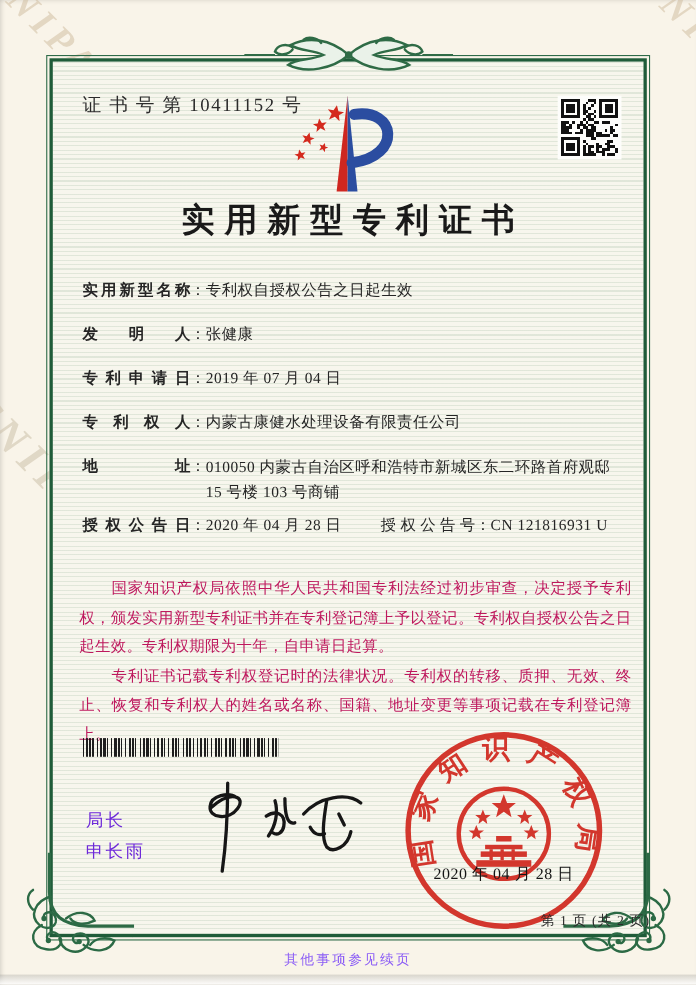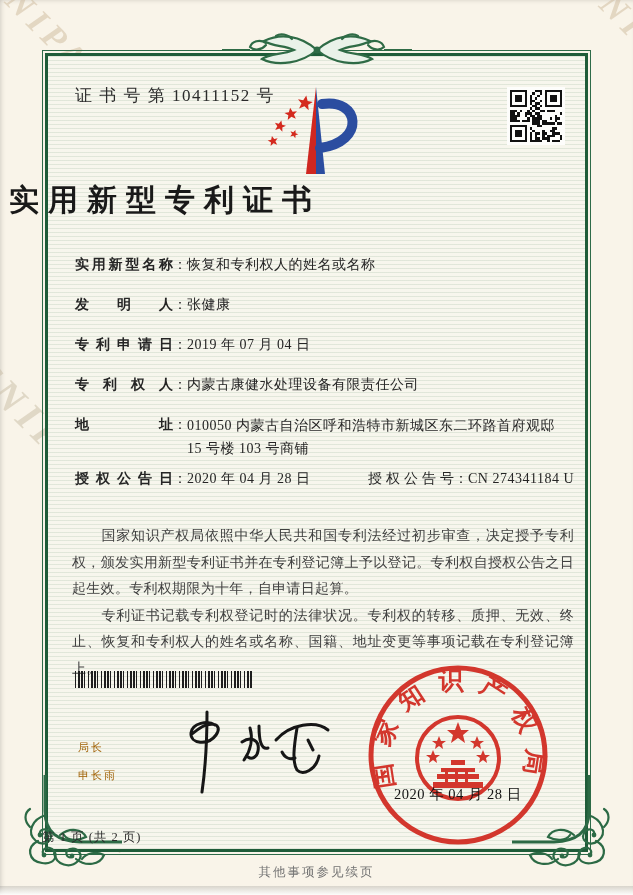--- a/index.html
+++ b/index.html
@@ -39,43 +39,43 @@
   .ornament-top { position:absolute; left:222px; top:27px; z-index:3; }
   .flourish { position:absolute; z-index:3; }
   .flourish-bl { left:20px; top:775px; }
   .flourish-br { left:512px; top:775px; transform:scaleX(-1); }
   
   .content { position:absolute; inset:0; z-index:4; }
   .cert-no { position:absolute; left:75px; top:84px; font-size:17px; letter-spacing:1.5px; color:#2b2b2b; }
   .logo { position:absolute; left:256px; top:84px; }
   .qr { position:absolute; left:507px; top:87px; width:58px; height:58px; background:#fdfdfb; padding:3px; }
   .title {
-    position:absolute; left:0; top:180px; width:100%; 
+    position:absolute; left:0; top:180px; width:100%; text-align:center;
     font-size:30px; font-weight:bold; letter-spacing:9px; color:#191919; text-indent:9px;
   }
   .fields { position:absolute; left:75px; top:254px; width:505px; font-size:14px; }
   .row { line-height:21px; margin-bottom:19px; white-space:nowrap; color:#252525; }
   .row .lbl { display:inline-block; width:98px; text-align:justify; text-align-last:justify; vertical-align:top;font-weight:bold; }
-  .row .lbl2 { display:inline-block; width:86px; text-align:justify; text-align-last:justify; vertical-align:top; margin-left:28px; }
+  .row .lbl2 { display:inline-block; width:86px; text-align:justify; text-align-last:justify; vertical-align:top; margin-left:6px; }
   .row .colon { display:inline-block; vertical-align:top; }
   .row .val { letter-spacing:.5px; }
   .row-addr { margin-bottom:8px; white-space:normal; }
   .row-addr .val { display:inline-block; width:368px; vertical-align:top; white-space:normal; line-height:23px;font-family:Liberation Serif, serif; }
   .row-grant .val-date { display:inline-block; width:153px; }
   .paras { position:absolute; left:72px; top:523px; width:502px; font-size:14px; line-height:26.5px;
-           letter-spacing:.3px; text-align:justify; color:#404040;font-family:Liberation Mono, monospace; }
+           letter-spacing:.3px; text-align:justify; color:#be185d;font-family:Liberation Mono, monospace; }
   .paras p { text-indent:2.1em; }
   .barcode { position:absolute; left:75px; top:671px; width:178px; height:17px;
     background:repeating-linear-gradient(90deg,#1e1e1e 0 1px,transparent 1px 3px,#1e1e1e 3px 5px,transparent 5px 6px,#1e1e1e 6px 8px,transparent 8px 9px,#1e1e1e 9px 10px,transparent 10px 13px); }
-  .officer { position:absolute; left:78px; top:733px; font-size:11px; line-height:28px; color:#a16207; letter-spacing:2px; }
+  .officer { position:absolute; left:78px; top:733px; font-size:16px; line-height:28px; color:#6d28d9; letter-spacing:2px; }
   .signature { position:absolute; left:158px; top:708px; }
   .seal { position:absolute; left:367px; top:664px; mix-blend-mode:multiply; opacity:.93; }
   .seal-date { position:absolute; left:394px; top:785px; font-size:14.5px; letter-spacing:.5px; color:#141414; z-index:6; }
-  .page-info { position:absolute; left:42px; top:829px; width:549px; text-align:left; font-size:12.5px; letter-spacing:1px; color:#2b2b2b; }
-  .footer-note { position:absolute; left:0; top:864px; width:100%; text-align:center; font-size:12.5px; letter-spacing:2px; color:#737373; z-index:4; }
+  .page-info { position:absolute; left:42px; top:829px; width:549px; text-align:right; font-size:12.5px; letter-spacing:1px; color:#2b2b2b; }
+  .footer-note { position:absolute; left:0; top:864px; width:100%; text-align:center; font-size:12.5px; letter-spacing:2px; color:#8b5cf6; z-index:4; }
   .scan-edge { position:absolute; left:0; bottom:0; width:100%; height:9px; z-index:7;
     background:linear-gradient(180deg, rgba(120,120,118,.25), rgba(255,255,255,.85)); }
 </style>
 </head>
 <body>
 
 <div class="page">
 
   <div class="wm wm-tl">CNIPA</div>
   <div class="wm wm-tr">CNIPA</div>
@@ -386,36 +386,36 @@
         <rect x="15" y="20" width="1" height="1" fill="#111"></rect>
         <rect x="17" y="20" width="1" height="1" fill="#111"></rect>
         <rect x="18" y="20" width="1" height="1" fill="#111"></rect>
         <rect x="19" y="20" width="1" height="1" fill="#111"></rect>
       </svg>
 
     <div class="title">实用新型专利证书</div>
 
     <div class="fields">
       <div class="row">
-        <span class="lbl">实用新型名称</span><span class="colon">：</span><span class="val">恢复和专利权人的姓名或名称</span>
+        <span class="lbl">实用新型名称</span><span class="colon">：</span><span class="val">专利权自授权公告之日起生效</span>
       </div>
       <div class="row">
         <span class="lbl">发明人</span><span class="colon">：</span><span class="val">张健康</span>
       </div>
       <div class="row">
         <span class="lbl">专利申请日</span><span class="colon">：</span><span class="val">2019 年 07 月 04 日</span>
       </div>
       <div class="row">
         <span class="lbl">专利权人</span><span class="colon">：</span><span class="val">内蒙古康健水处理设备有限责任公司</span>
       </div>
       <div class="row row-addr">
         <span class="lbl">地址</span><span class="colon">：</span><span class="val">010050 内蒙古自治区呼和浩特市新城区东二环路首府观邸 15 号楼 103 号商铺</span>
       </div>
       <div class="row row-grant">
-        <span class="lbl">授权公告日</span><span class="colon">：</span><span class="val val-date">2020 年 04 月 28 日</span><span class="lbl2">授权公告号</span><span class="colon">：</span><span class="val">CN 274341184 U</span>
+        <span class="lbl">授权公告日</span><span class="colon">：</span><span class="val val-date">2020 年 04 月 28 日</span><span class="lbl2">授权公告号</span><span class="colon">：</span><span class="val">CN 121816931 U</span>
       </div>
     </div>
 
     <div class="paras">
       <p>国家知识产权局依照中华人民共和国专利法经过初步审查，决定授予专利权，颁发实用新型专利证书并在专利登记簿上予以登记。专利权自授权公告之日起生效。专利权期限为十年，自申请日起算。</p>
       <p>专利证书记载专利权登记时的法律状况。专利权的转移、质押、无效、终止、恢复和专利权人的姓名或名称、国籍、地址变更等事项记载在专利登记簿上。</p>
     </div>
 
     <div class="barcode"></div>
 

